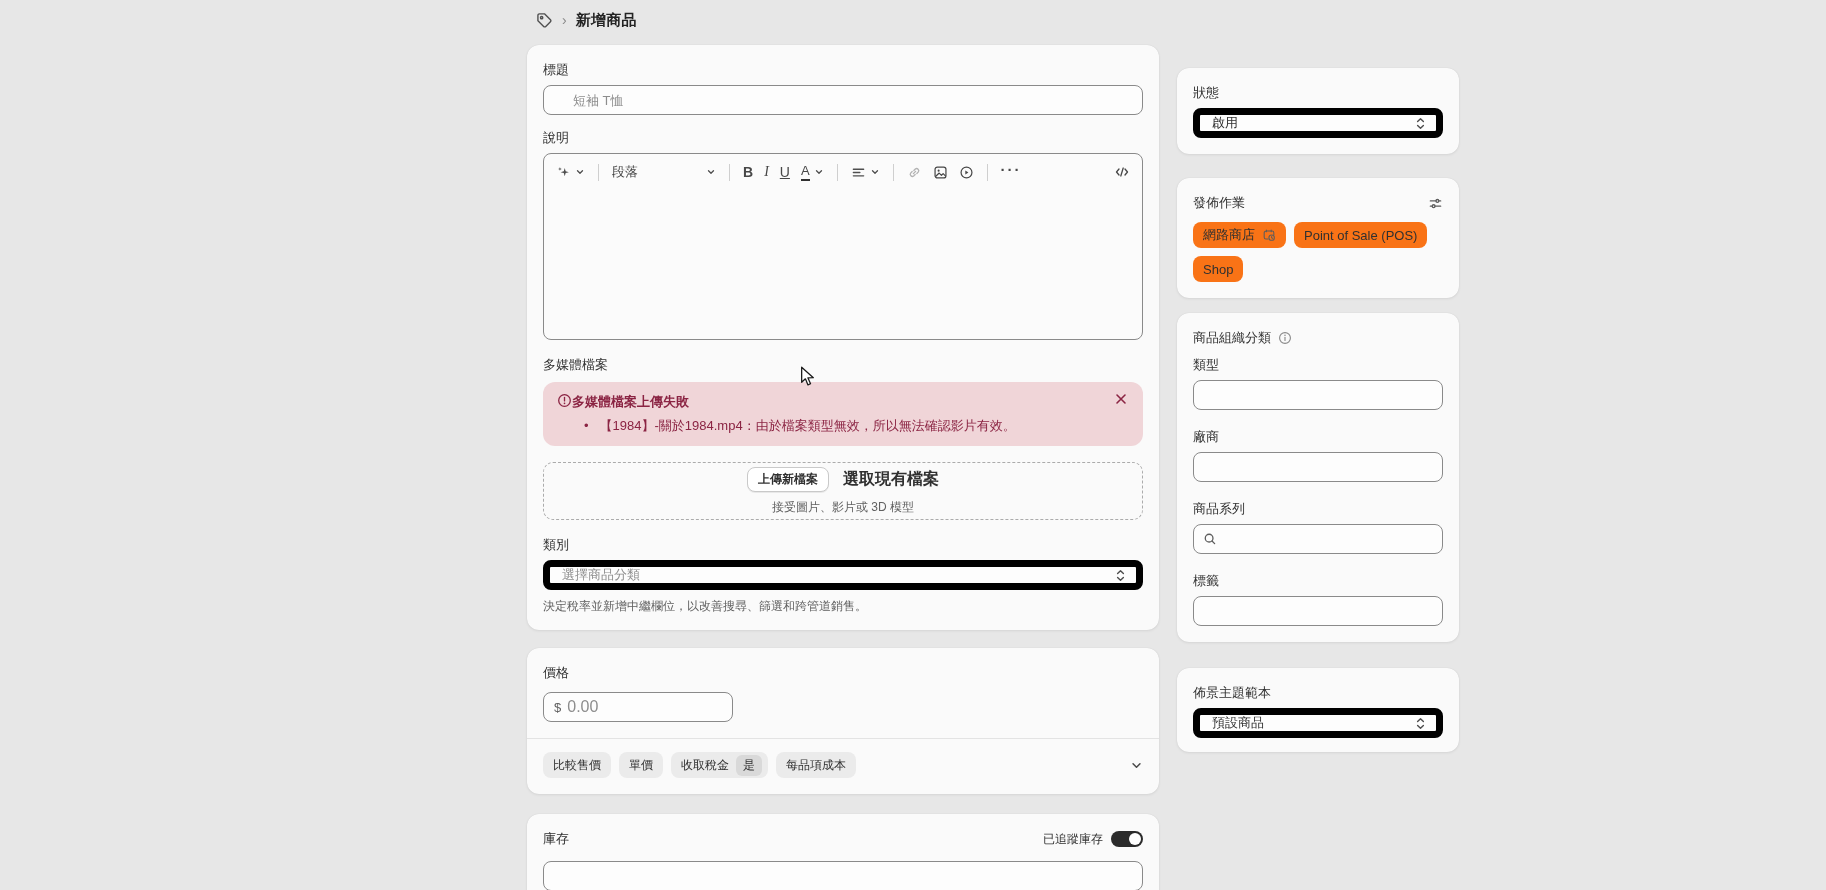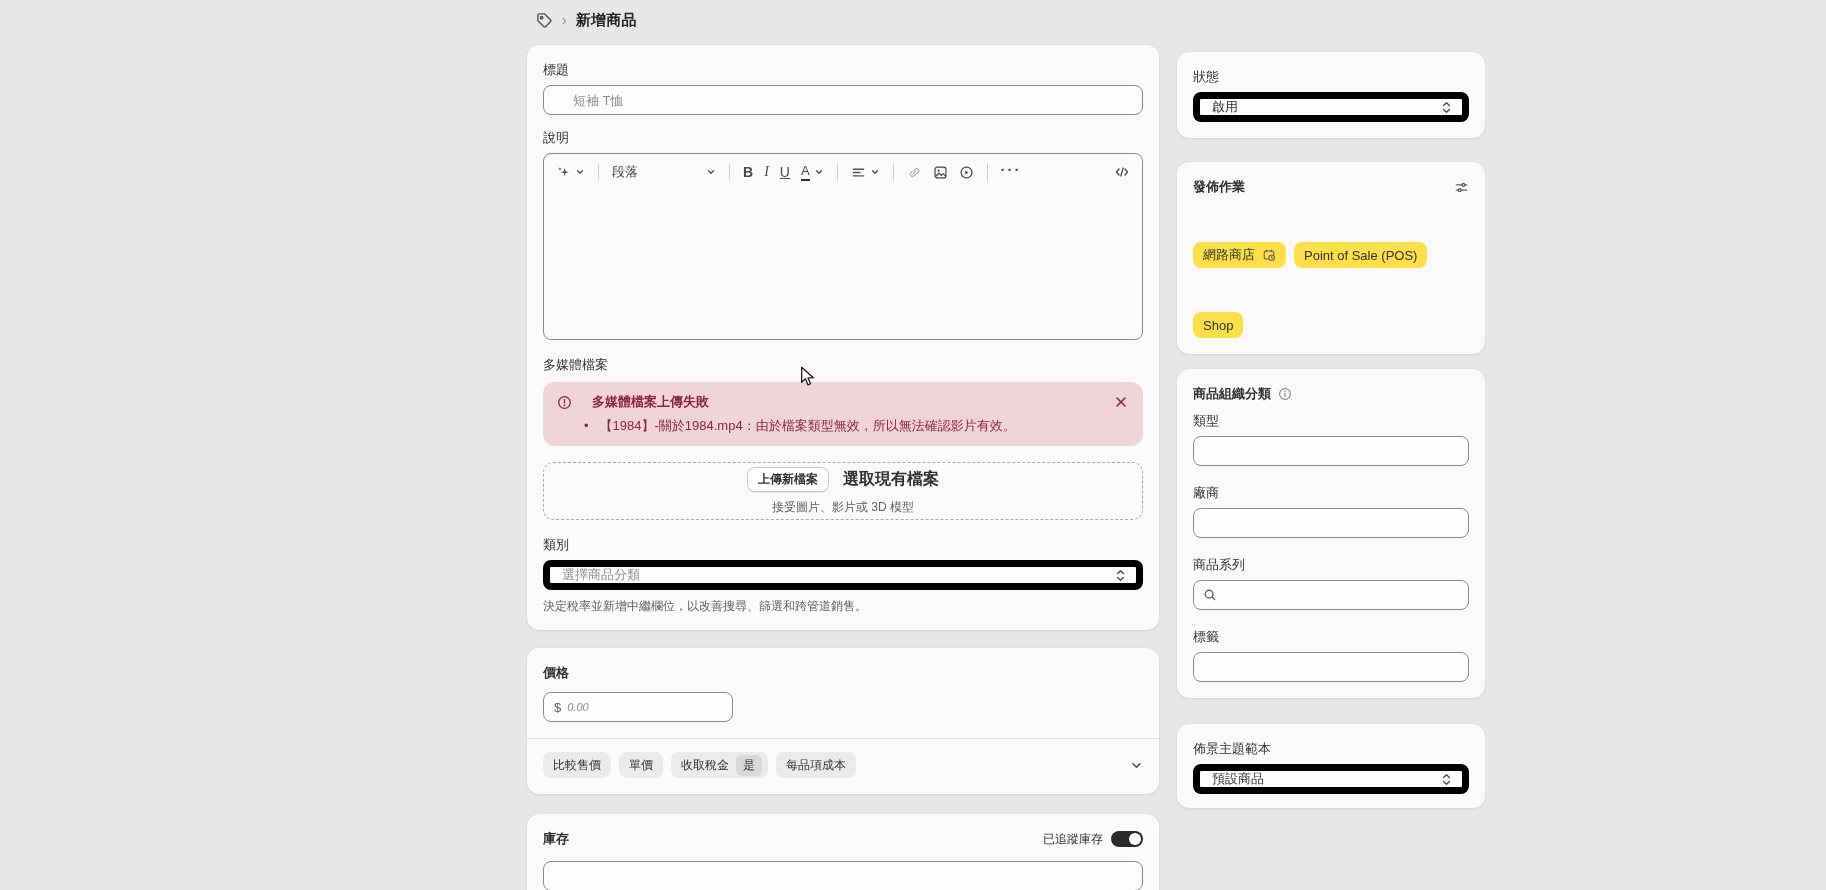--- a/index.html
+++ b/index.html
@@ -11,30 +11,30 @@
     position:relative;
   }
   
   .breadcrumb { position:absolute; left:536px; top:11px; display:flex; align-items:center; gap:9px; }
   .breadcrumb .crumb-sep { color:#8a8a8a; font-size:14px; line-height:1; padding-bottom:2px; }
   .page-title { font-size:15px; font-weight:700; color:#242424; letter-spacing:.3px;text-align:center; }
   .icon { display:inline-flex; align-items:center; justify-content:center; color:#4f4f4f; flex:0 0 auto; }
 
   
   .main-col { position:absolute; left:527px; top:45px; width:632px; }
-  .side-col { position:absolute; left:1177px; top:52px; width:308px; }
+  .side-col { position:absolute; left:1177px; top:68px; width:282px; }
 
   .card {
     background:#fafafa; border-radius:12px;
     box-shadow:0 1px 3px rgba(0,0,0,.07), 0 0 1px rgba(0,0,0,.12);
     padding:16px;
   }
 
   .field-label { font-size:13px; line-height:18px; color:#303030; margin-bottom:6px; }
-  .card-heading { font-size:13px; font-weight:700; color:#303030; line-height:18px; }
+  .card-heading { font-size:13px; font-weight:400; color:#303030; line-height:18px; }
   .help-text { font-size:12px; color:#616161; line-height:16px; }
 
   .text-input {
     width:100%; height:30px; border:1px solid #8a8a8a; border-radius:8px;
     background:#fdfdfd; padding:0 29px; font-size:13px; color:#0c4a6e;
     font-family:inherit; outline:none;
   }
   .text-input::placeholder { color:#8d8d8d; }
 
   .select-box {
@@ -58,21 +58,21 @@
   .tb-colorA { border-bottom:2px solid #303030; padding-bottom:1px; font-size:13px; }
   .paragraph-dd { width:104px; display:flex; align-items:center; justify-content:space-between; font-size:13px; cursor:pointer; }
   .tb-spacer { flex:1; }
   .tb-dots { font-size:15px; font-weight:700; letter-spacing:2px; line-height:1; padding-bottom:6px; }
 
   
   .banner {
     margin-top:8px; background:#f0d5d8; border-radius:12px; padding:11px 12px 12px 14px;
     color:#8b2443;
   }
-  .banner-head { display:flex; align-items:center; gap:20px; }
+  .banner-head { display:flex; align-items:flex-start; gap:0; }
   .banner-title { font-size:13px; font-weight:700; flex:1; }
   .banner-close { cursor:pointer; color:#8b2443; padding:0 4px; }
   .banner-item { display:flex; margin-top:7px; padding-left:27px; font-size:13px; line-height:16px; }
   .banner-item::before { content:"•"; margin-right:11px; }
 
   
   .dropzone {
     margin-top:16px; border:1px dashed #ababab; border-radius:10px; height:58px;
     display:flex; flex-direction:column; align-items:center; justify-content:center; gap:7px;
   }
@@ -81,21 +81,21 @@
     background:#ffffff; border:1px solid #c9c9c9; border-radius:8px; padding:3px 10px;
     font-size:12px; font-weight:700; color:#303030; cursor:pointer;
     box-shadow:0 1px 0 rgba(0,0,0,.07); font-family:inherit;
   }
   .btn-plain { background:none; border:none; font-size:16px; font-weight:700; color:#303030; cursor:pointer; font-family:inherit; }
 
   
   .price-card { margin-top:18px; }
   .price-input-wrap { margin-top:10px; width:190px; height:30px; border:1px solid #8a8a8a; border-radius:8px; background:#fdfdfd; display:flex; align-items:center; padding:0 10px; gap:6px; }
   .price-input-wrap .currency { font-size:13px; color:#616161; }
-  .price-input-wrap input { border:none; outline:none; background:transparent; width:100%; font-size:11px; font-family:inherit; color:#000000;font-style:italic; }
+  .price-input-wrap input { border:none; outline:none; background:transparent; width:100%; font-size:16px; font-family:inherit; color:#000000; }
   .price-input-wrap input::placeholder { color:#8d8d8d; }
   .card-divider { height:1px; background:#e3e3e3; margin:16px -16px 0; }
   .chips-row { margin-top:13px; display:flex; align-items:center; gap:8px; }
   .chip { background:#ebebeb; border-radius:8px; height:26px; display:inline-flex; align-items:center; padding:0 10px; font-size:12px; color:#303030; gap:7px; cursor:pointer;justify-content:flex-end; }
   .chip .chip-value { background:#d9d9d9; border-radius:6px; padding:2px 7px; margin-right:-4px; }
   .chips-caret { margin-left:auto; color:#4a4a4a; cursor:pointer; }
 
   
   .inventory-card { margin-top:20px; }
   .inv-head { display:flex; align-items:center; }
@@ -106,21 +106,21 @@
 
   
   .side-card { background:#fafafa; border-radius:12px; box-shadow:0 1px 3px rgba(0,0,0,.07), 0 0 1px rgba(0,0,0,.12); padding:16px; }
   .side-card + .side-card { margin-top:24px; }
   .side-card.organization { margin-top:15px; }
   .side-card.theme { margin-top:26px; padding-bottom:14px; }
   .head-row { display:flex; align-items:center; }
   .head-row .icon { margin-left:auto; cursor:pointer; color:#5c5c5c; }
   .head-row .info { margin-left:7px; color:#8a8a8a; cursor:pointer; }
   .pill-wrap { margin-top:10px; display:flex; flex-wrap:wrap; gap:8px; }
-  .pill { background:#fde047; border-radius:8px; height:26px; display:inline-flex; align-items:center; padding:0 10px; font-size:13px; color:#303030; gap:7px;margin-top:36px; }
+  .pill { background:#f97316; border-radius:8px; height:26px; display:inline-flex; align-items:center; padding:0 10px; font-size:13px; color:#303030; gap:7px; }
   .org-field { margin-top:18px; }
   .search-wrap { position:relative; }
   .search-wrap .icon { position:absolute; left:10px; top:50%; transform:translateY(-50%); color:#5c5c5c; }
   .search-wrap input { padding-left:31px; }
 
   
   .cursor { position:absolute; left:800px; top:366px; z-index:50; pointer-events:none; }
 </style>
 </head>
 <body>

